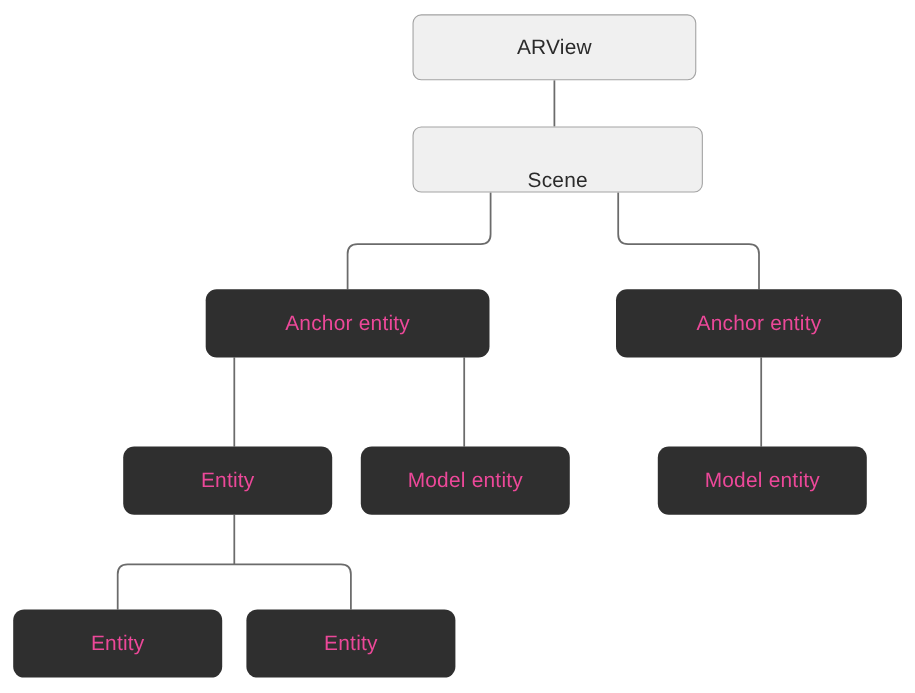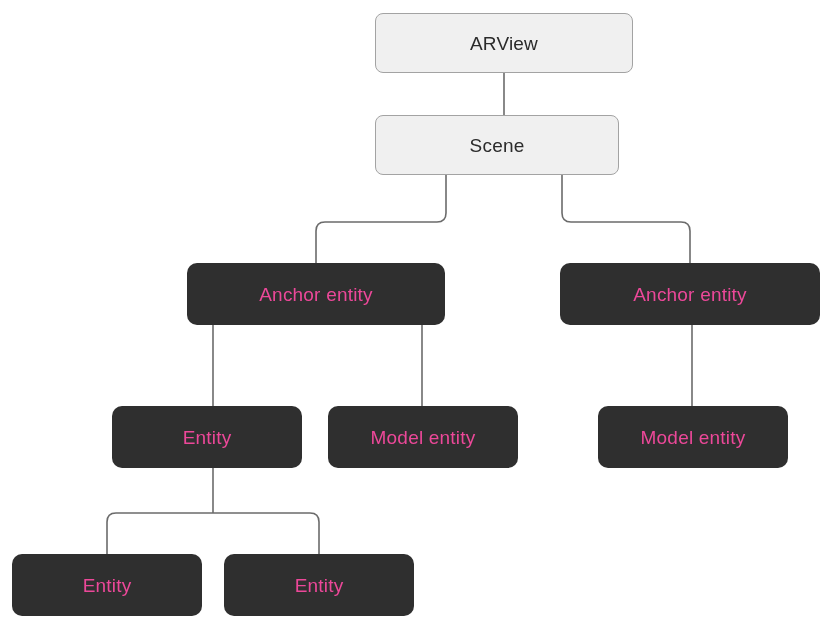--- a/index.html
+++ b/index.html
@@ -67,21 +67,21 @@
     <path d="M 422 325 V 406"></path>
     <path d="M 692 325 V 406"></path>
     <path d="M 213 468 V 513"></path>
     <path d="M 107 554 V 522 Q 107 513 116 513 H 310 Q 319 513 319 522 V 554"></path>
   </svg>
 
   <div class="node light" style="left:375px; top:13px; width:258px; height:60px;">
     <span class="node-label">ARView</span>
   </div>
 
-  <div class="node light" style="left:375px; top:115px; width:244px; height:60px;">
+  <div class="node light" style="left:375px; top:115px; width:264px; height:60px;align-items:flex-end;">
     <span class="node-label">Scene</span>
   </div>
 
   <div class="node dark" style="left:187px; top:263px; width:258px; height:62px;">
     <span class="node-label">Anchor entity</span>
   </div>
 
   <div class="node dark" style="left:560px; top:263px; width:260px; height:62px;">
     <span class="node-label">Anchor entity</span>
   </div>

